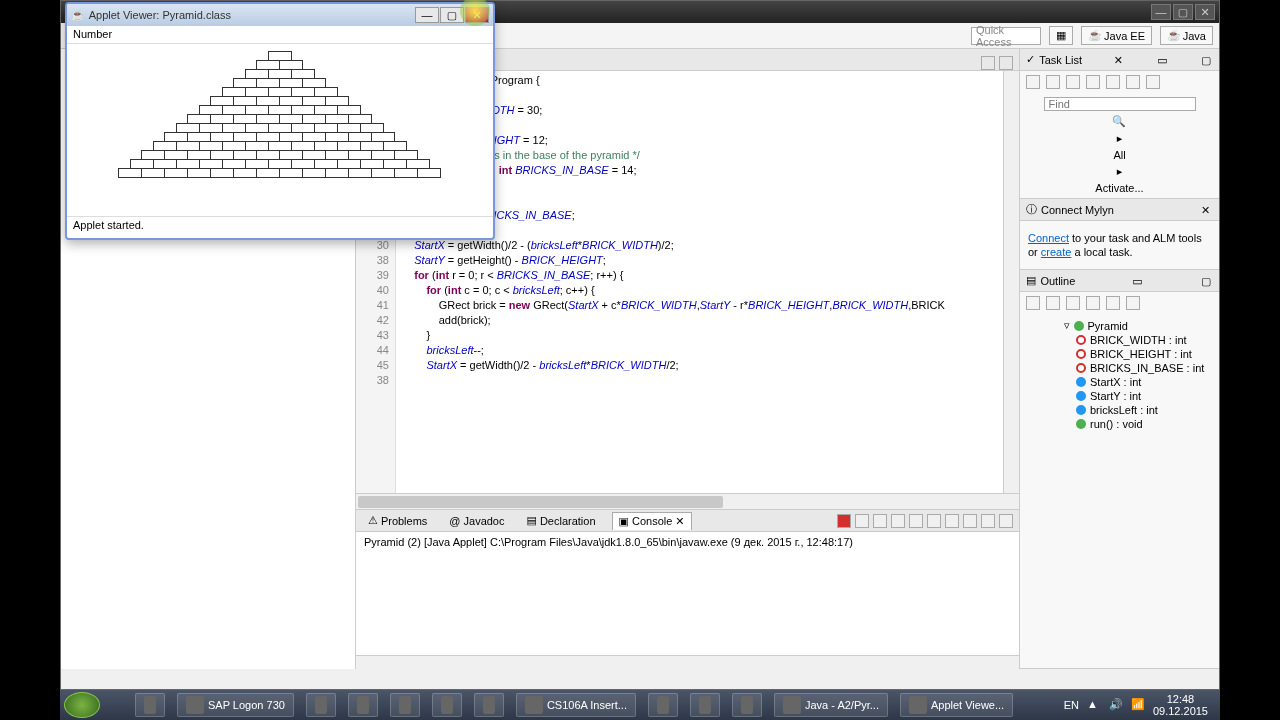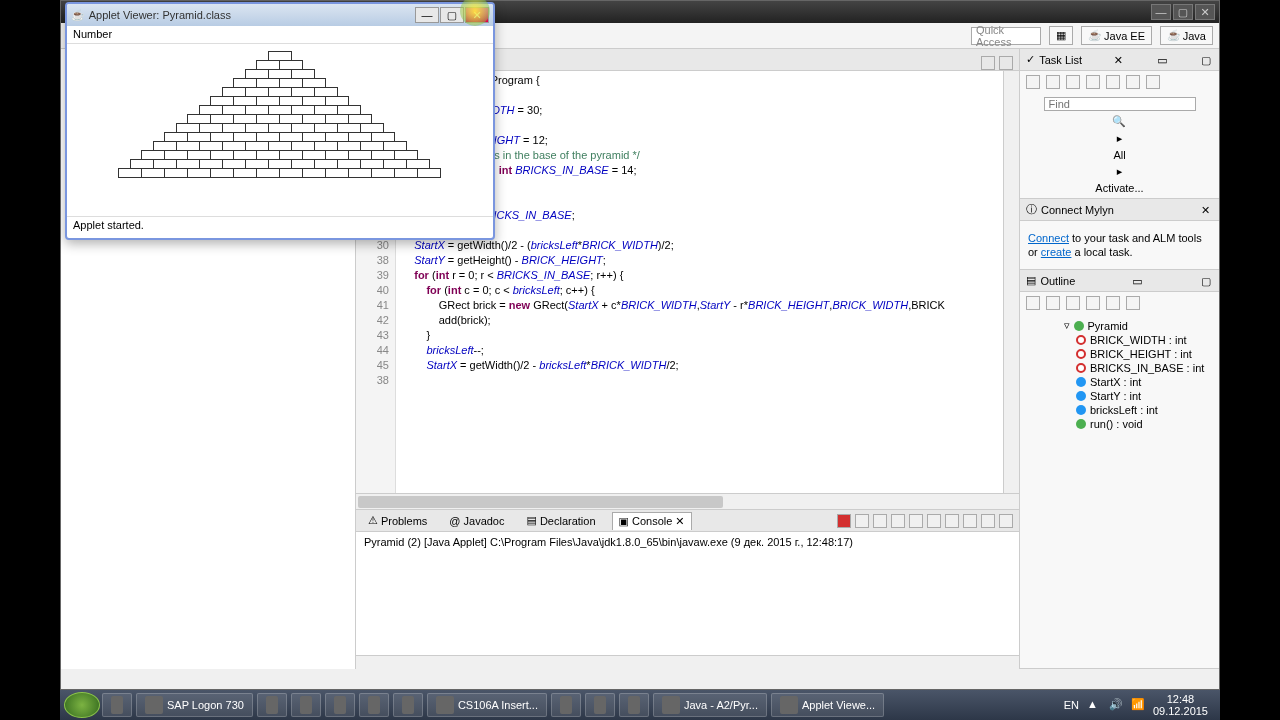--- a/index.html
+++ b/index.html
@@ -446,21 +446,21 @@
           <div class="brick"></div>
         </div>
       </div>
   </div>
   <div class="applet-status">Applet started.</div>
 </div>
 <div class="highlight-cursor" style="left:460px; top:-4px;"></div>
 
 <div class="taskbar">
   <div class="start-orb"></div>
-  <div id="task-items" style="display:flex; gap:4px;">
+  <div id="task-items" style="display:flex; gap:12px;margin-left:33px;">
       <div class="task-item" style="width: 30px;">
         <span class="task-icon"></span>
       </div>
       <div class="task-item">
         <span class="task-icon"></span>
         <span>SAP Logon 730</span>
       </div>
       <div class="task-item" style="width: 30px;">
         <span class="task-icon"></span>
       </div>

